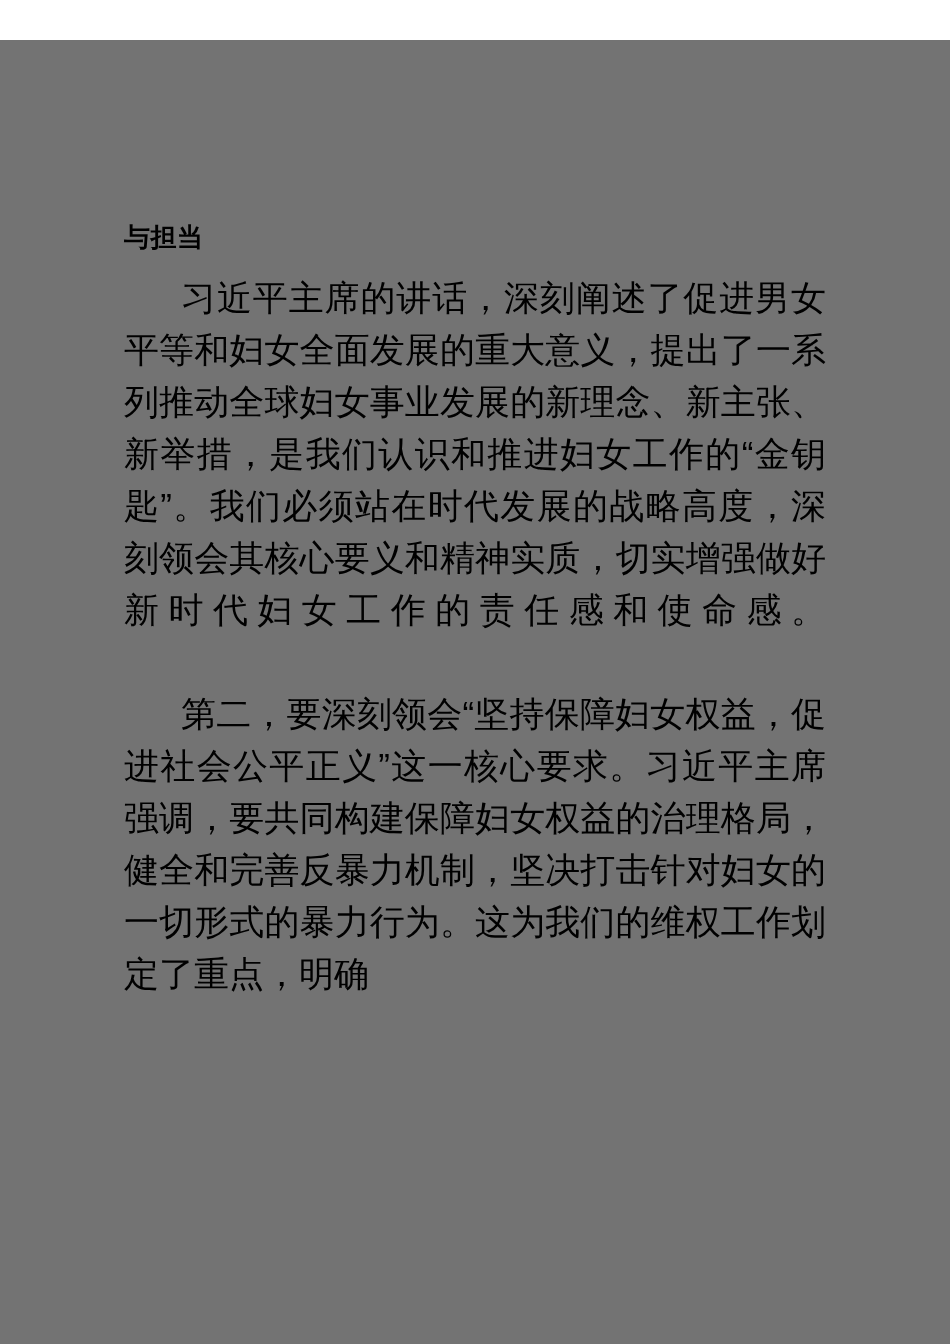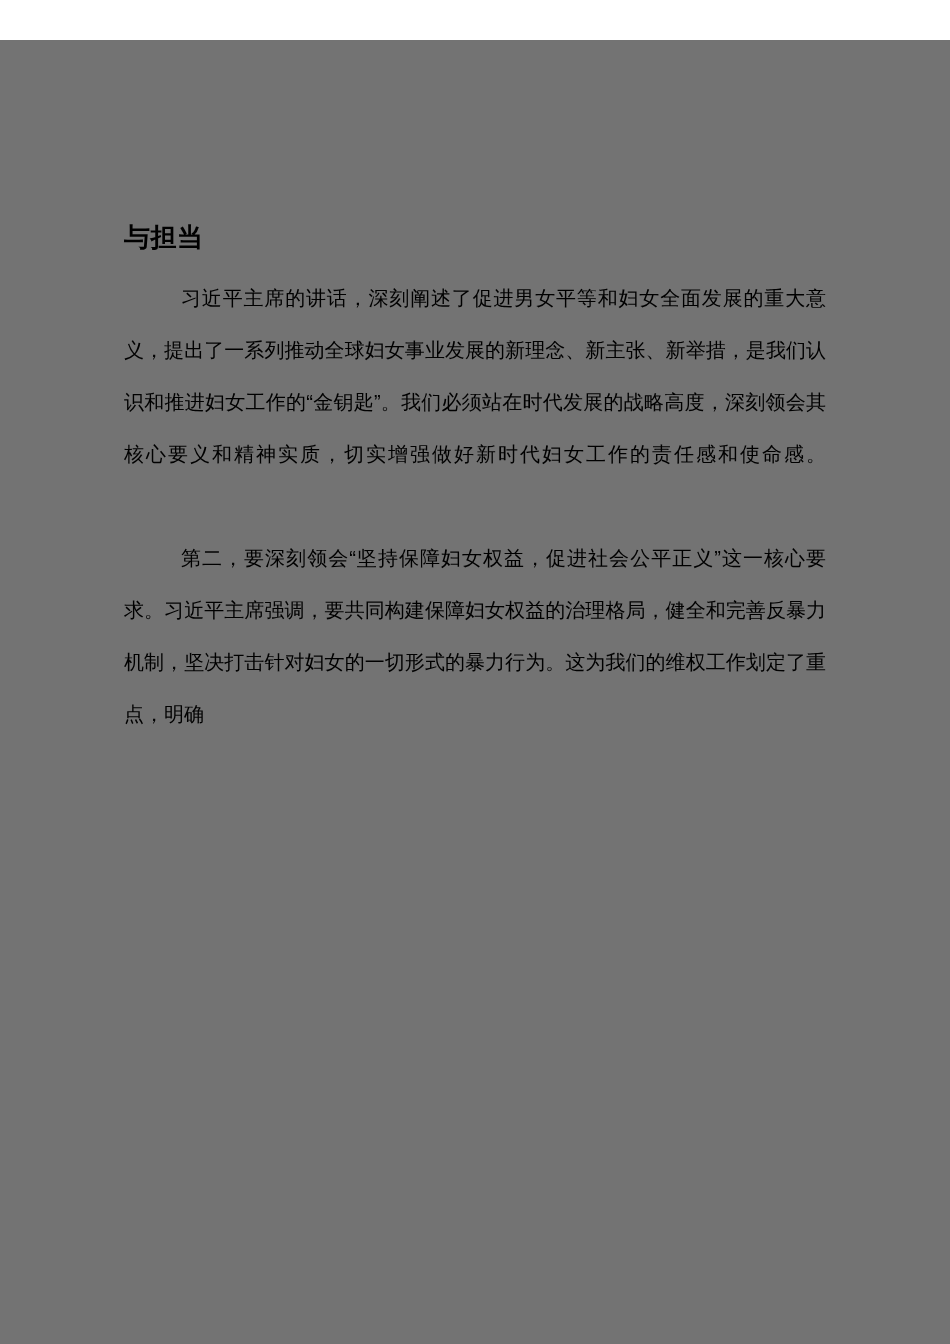--- a/index.html
+++ b/index.html
@@ -36,21 +36,21 @@
     font-size: 26px;
     font-weight: bold;
     line-height: 34px;
     letter-spacing: 0.5px;
     margin: 0 0 18px 0;
     text-align: left;
     white-space: pre-wrap;
   }
 
   .doc-para {
-    font-size: 20px;
+    font-size: 35px;
     line-height: 52px;
     margin: 0;
     text-align: justify;
     text-justify: inter-character;
     text-indent: 57px;
     letter-spacing: 0px;
     word-break: break-all;
     white-space: pre-wrap;
     hyphens: none;
   }

